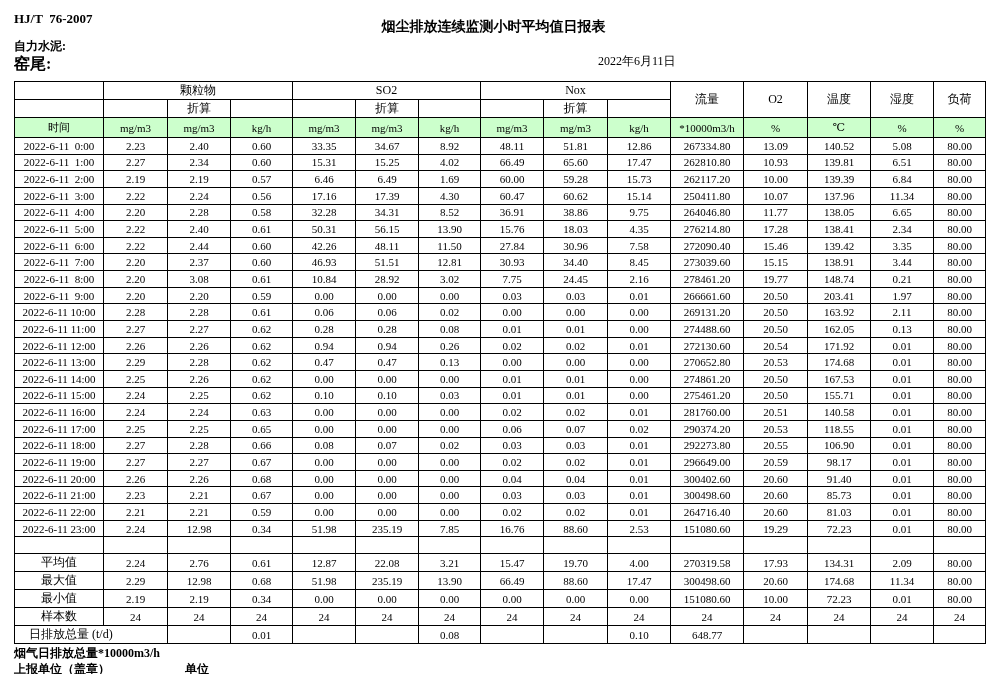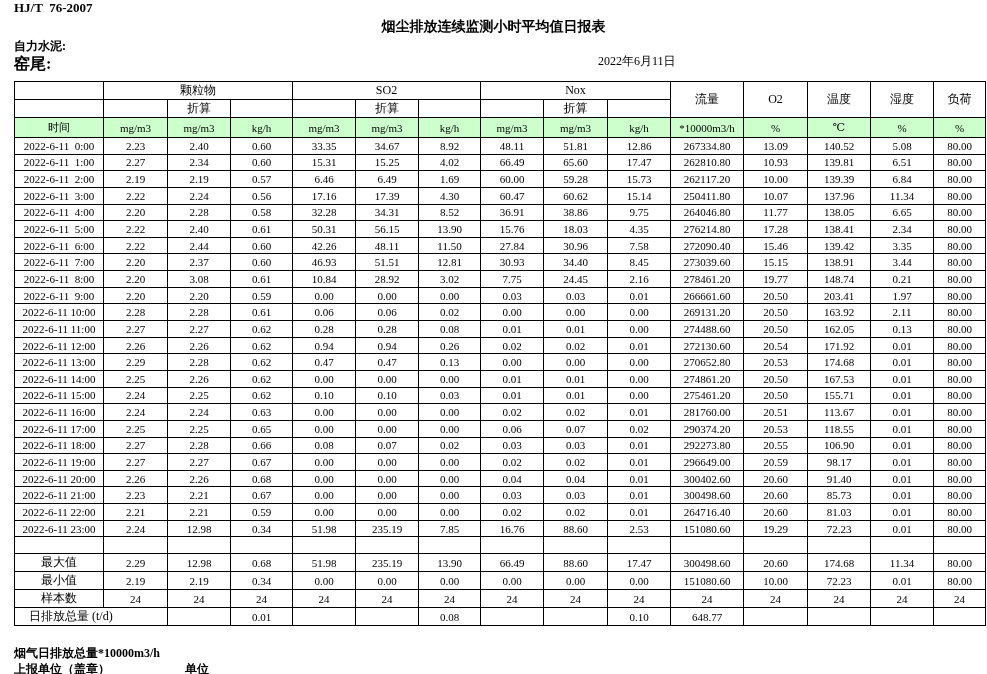--- a/index.html
+++ b/index.html
@@ -4,21 +4,21 @@
 <style>
   html,body{margin:0;padding:0;}
   body{
     position:relative;
     width:987px;height:674px;
     background:#ffffff;
     font-family:"Liberation Serif","DejaVu Serif",serif;
     color:#000;
   }
   .abs{position:absolute;white-space:pre;}
-  .std{left:14px;top:0;font-size:13px;font-weight:bold;}
+  .std{left:14px;top:11px;font-size:13px;font-weight:bold;}
   .title{left:0;top:18px;width:987px;text-align:center;font-size:14px;font-weight:bold;white-space:normal;}
   .company{left:14px;top:38px;font-size:12px;font-weight:bold;}
   .location{left:14px;top:54px;font-size:16px;font-weight:bold;}
   .date{left:598px;top:53px;font-size:12px;}
   table{border-collapse:collapse;table-layout:fixed;}
   #main-table{position:absolute;left:14px;top:81px;}
   #summary-table{position:absolute;left:14px;top:553px;}
   td{
     border:1px solid #000;
     font-size:11px;
@@ -390,21 +390,21 @@
         <td>2.24</td>
         <td>0.63</td>
         <td>0.00</td>
         <td>0.00</td>
         <td>0.00</td>
         <td>0.02</td>
         <td>0.02</td>
         <td>0.01</td>
         <td>281760.00</td>
         <td>20.51</td>
-        <td>113.67</td>
+        <td>140.58</td>
         <td>0.01</td>
         <td>80.00</td>
       </tr>
       <tr>
         <td>2022-6-11 17:00</td>
         <td>2.25</td>
         <td>2.25</td>
         <td>0.65</td>
         <td>0.00</td>
         <td>0.00</td>
@@ -552,20 +552,37 @@
     <col style="width:63px">
       <col style="width:64px">
       <col style="width:63px">
     <col style="width:73px">
       <col style="width:64px">
       <col style="width:63px">
       <col style="width:63px">
       <col style="width:52px">
   </colgroup>
   <tbody>
+      <tr>
+        <td class="lbl">平均值</td>
+        <td>2.24</td>
+        <td>2.76</td>
+        <td>0.61</td>
+        <td>12.87</td>
+        <td>22.08</td>
+        <td>3.21</td>
+        <td>15.47</td>
+        <td>19.70</td>
+        <td>4.00</td>
+        <td>270319.58</td>
+        <td>17.93</td>
+        <td>134.31</td>
+        <td>2.09</td>
+        <td>80.00</td>
+      </tr>
       <tr>
         <td class="lbl">最大值</td>
         <td>2.29</td>
         <td>12.98</td>
         <td>0.68</td>
         <td>51.98</td>
         <td>235.19</td>
         <td>13.90</td>
         <td>66.49</td>
         <td>88.60</td>

